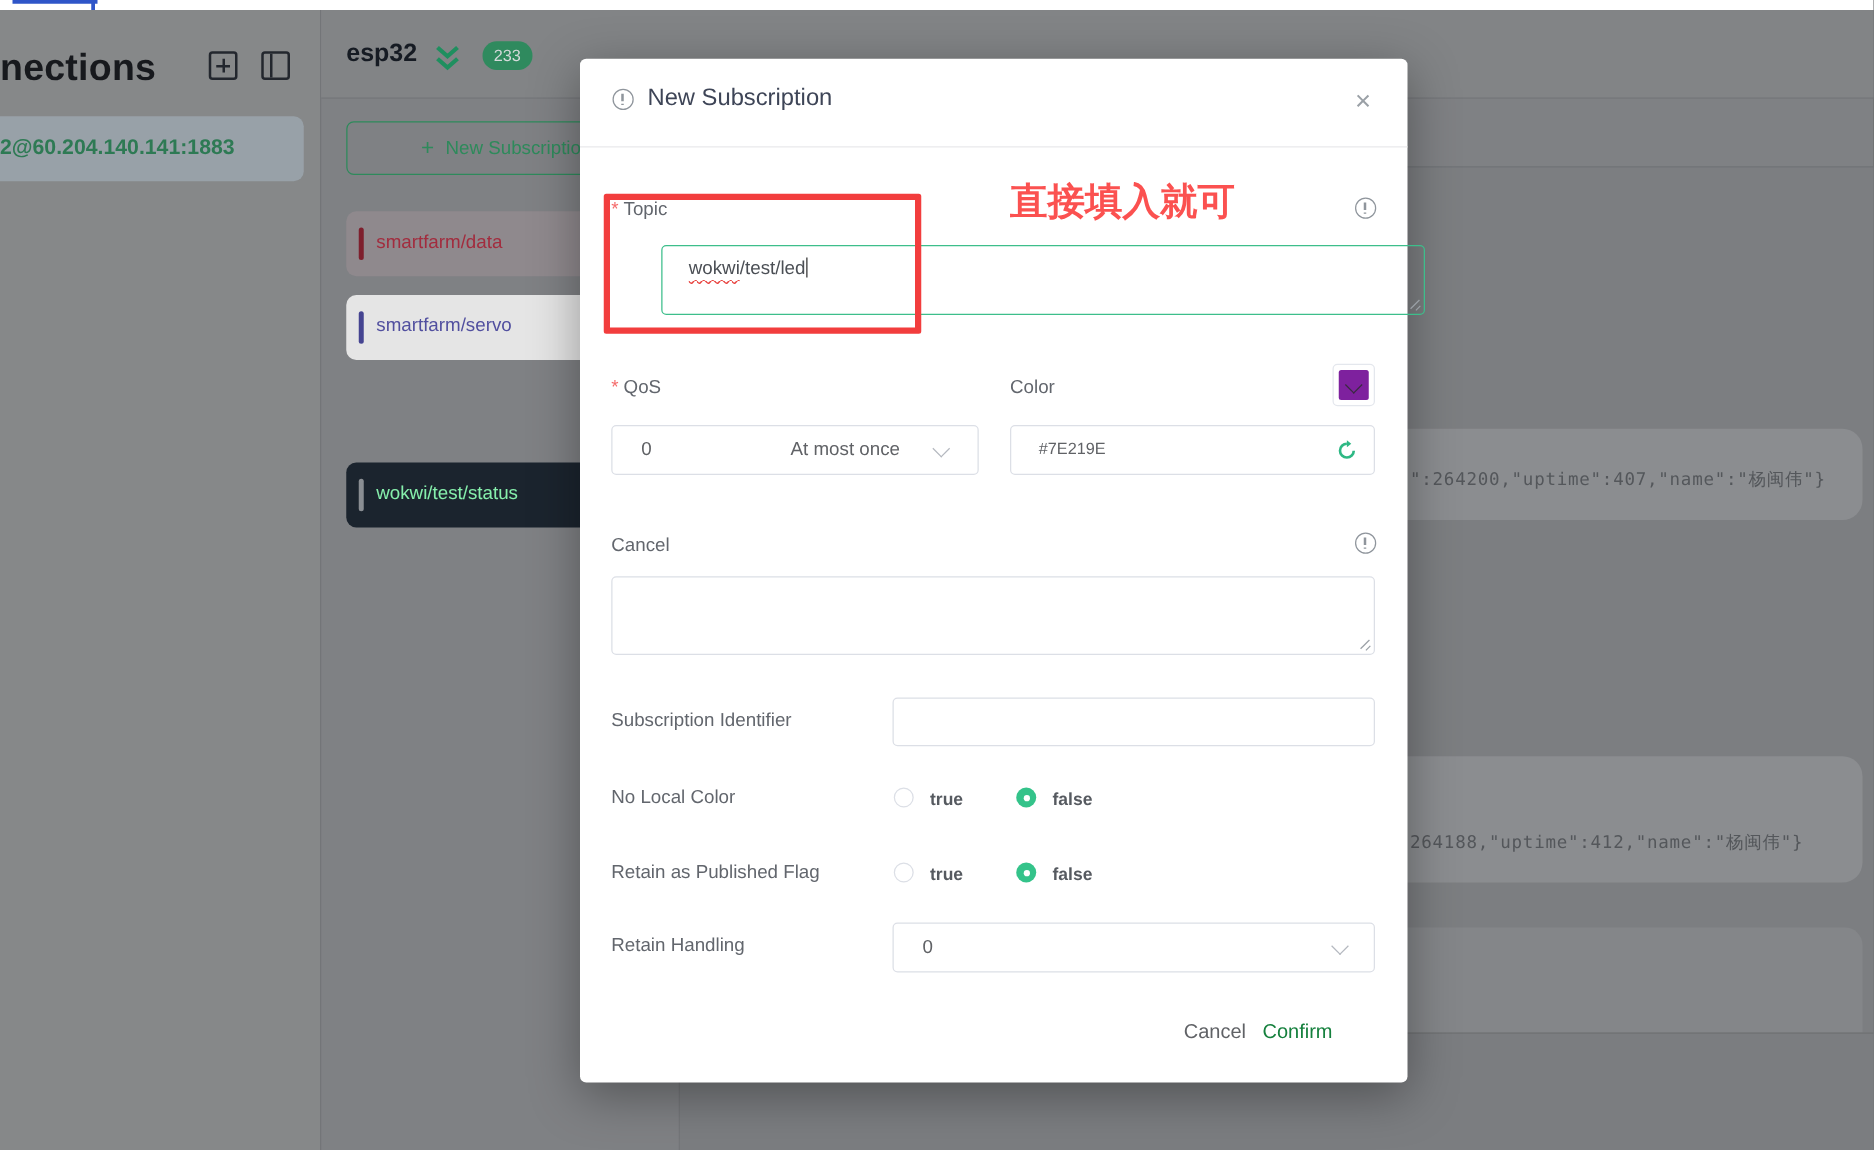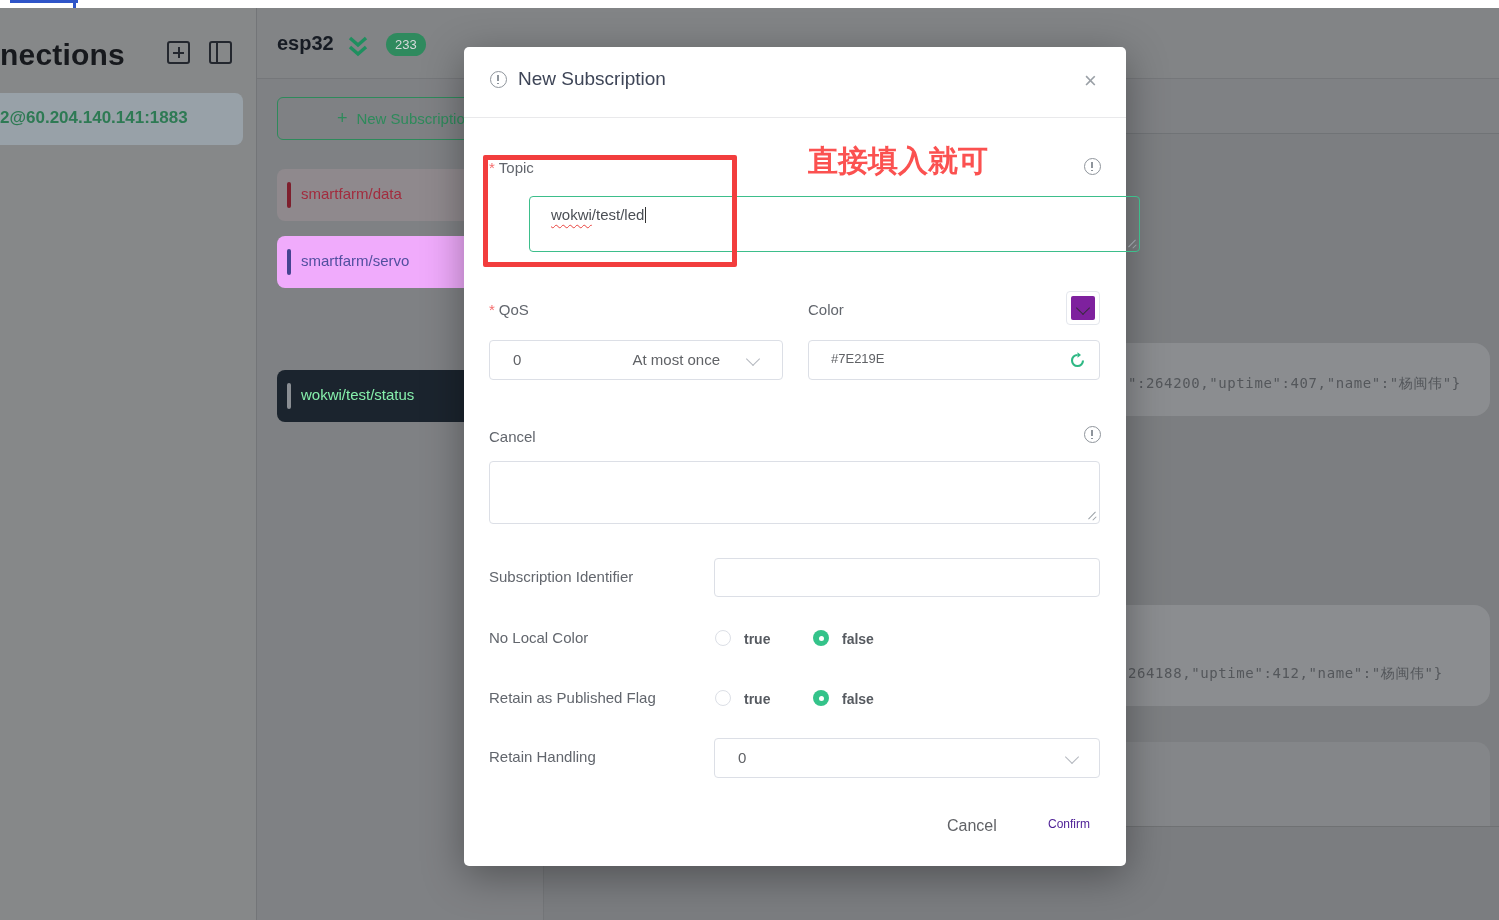--- a/index.html
+++ b/index.html
@@ -104,21 +104,21 @@
   .radio{width:16px;height:16px;border-radius:50%;position:absolute;}
   .radio.off{border:1.5px solid #dcdfe6;background:#fff;}
   .radio.on{background:#34c38a;}
   .radio.on::after{content:"";position:absolute;left:5.5px;top:5.5px;width:5px;height:5px;border-radius:50%;background:#fff;}
   .radio-label{position:absolute;font-size:14px;font-weight:600;color:#565a60;}
 
   #rh-select{left:250px;top:691px;width:386px;height:40px;}
   #rh-value{position:absolute;left:23px;top:10px;font-size:15px;color:#606266;}
 
   #cancel-btn{left:483px;top:770px;font-size:16px;color:#606266;background:none;border:none;padding:0;}
-  #confirm-btn{left:584px;top:770px;font-size:12px;color:#4c1d95;background:none;border:none;padding:0;}
+  #confirm-btn{left:546px;top:770px;font-size:16px;color:#15803d;background:none;border:none;padding:0;}
 </style>
 </head>
 <body>
 
 <div id="stage">
 
   <div class="abs" id="top-strip">
     <div class="abs" id="top-strip-line"></div>
     <div class="abs" id="top-strip-tick"></div>
   </div>
@@ -154,21 +154,21 @@
 
   <button class="abs" id="new-sub-btn">
     <span class="plus">+</span>
     <span>New Subscription</span>
   </button>
 
   <div class="abs topic-item" style="top: 169px; background: rgb(143, 137, 141);">
     <span class="topic-bar" style="background: rgb(126, 31, 45);"></span>
     <span class="topic-label" style="color: rgb(162, 44, 62);">smartfarm/data</span>
   </div>
-  <div class="abs topic-item" style="top: 236px; background: #f0abfc;">
+  <div class="abs topic-item" style="top: 236px; background: #e5e5e5;">
     <span class="topic-bar" style="background: rgb(69, 68, 145);"></span>
     <span class="topic-label" style="color: rgb(81, 79, 159);">smartfarm/servo</span>
   </div>
   <div class="abs topic-item" style="top: 370px; background: rgb(27, 36, 46);">
     <span class="topic-bar" style="background: rgb(138, 142, 147);"></span>
     <span class="topic-label" style="color: #86efac;">wokwi/test/status</span>
   </div>
 
   <div class="abs bubble" style="top:343px;height:73px">
     <div class="bubble-text" style="top:32px">":264200,"uptime":407,"name":"杨闽伟"}</div>

